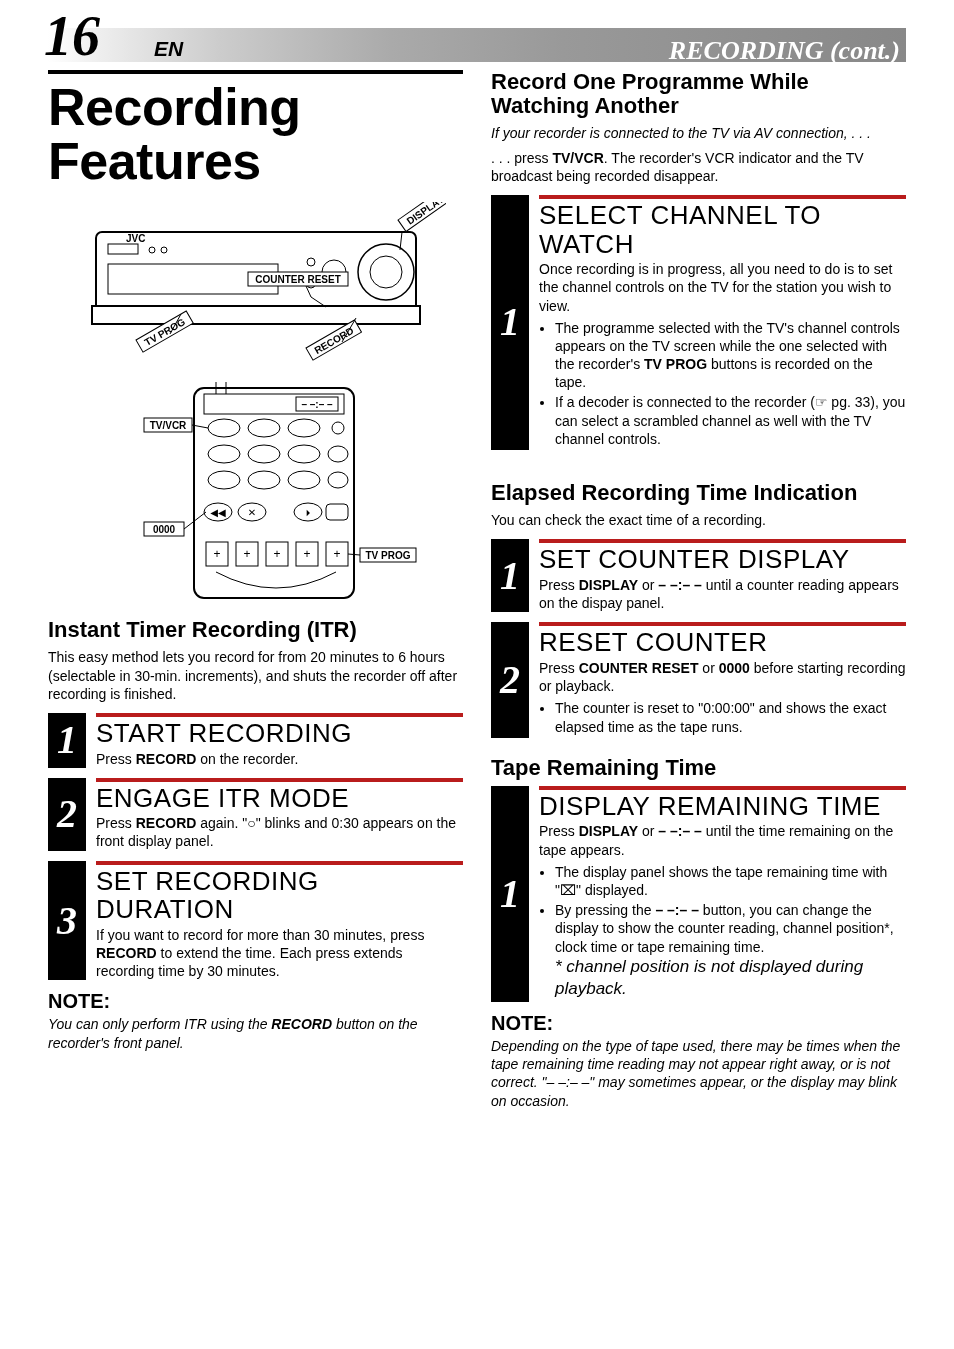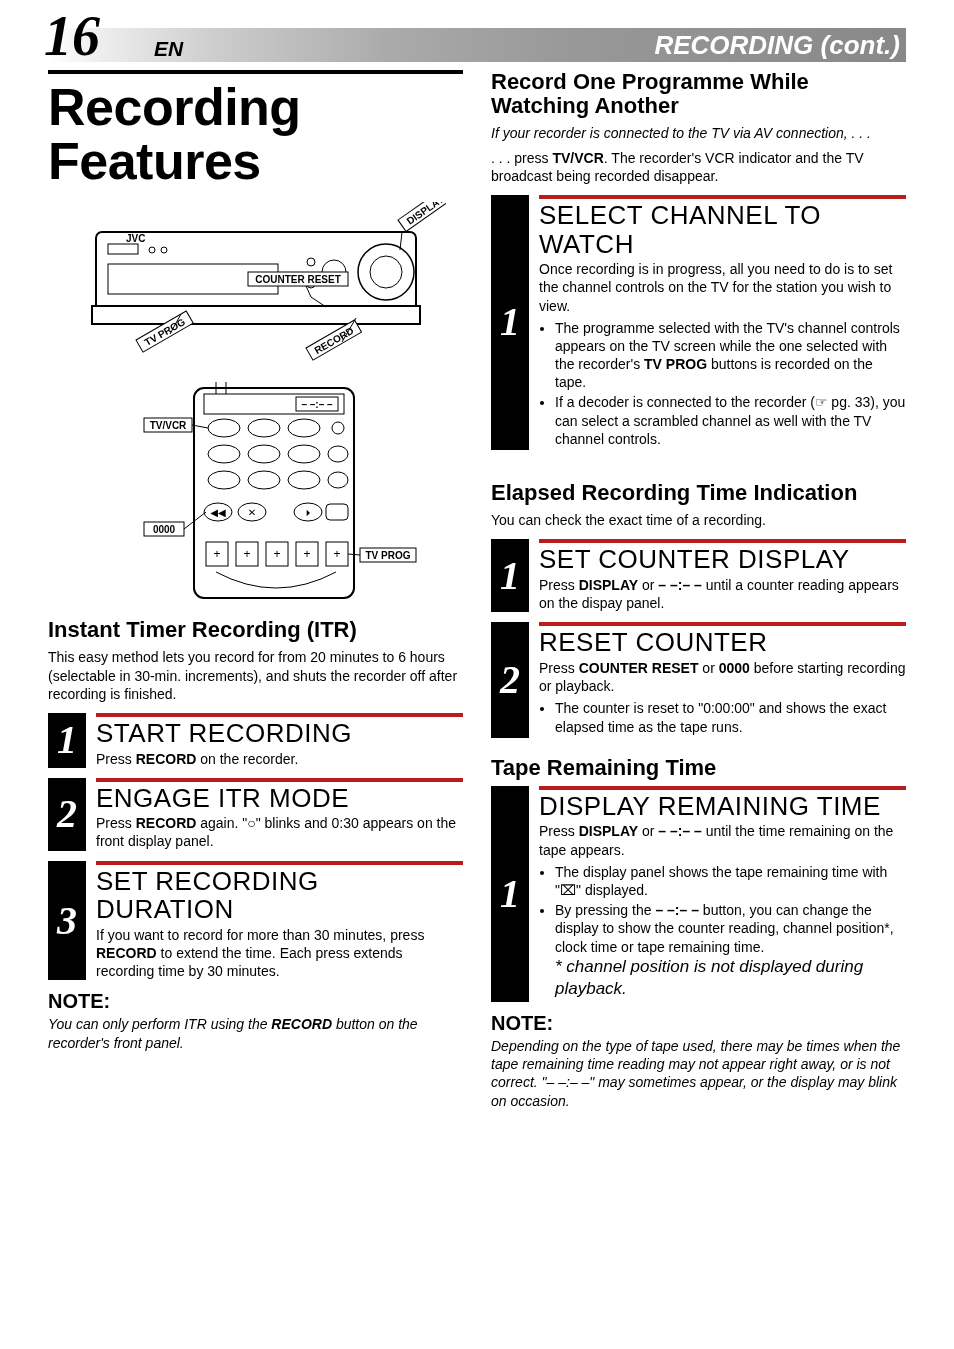--- a/index.html
+++ b/index.html
@@ -37,22 +37,22 @@
     font-style: italic;
     font-weight: bold;
     position: absolute;
     left: 68px;
     top: 9px;
     margin-left: 38px;
   }
   .header-title {
     position: absolute;
     right: 6px;
-    top: 2px;
-    font-family: Liberation Sans, sans-serif;
+    top: 8px;
+    font-family: Liberation Serif, serif;
     font-style: italic;
     font-weight: bold;
     font-size: 26px;
     color: #fff;
   }
   .columns {
     display: flex;
     gap: 28px;
   }
   .col {

